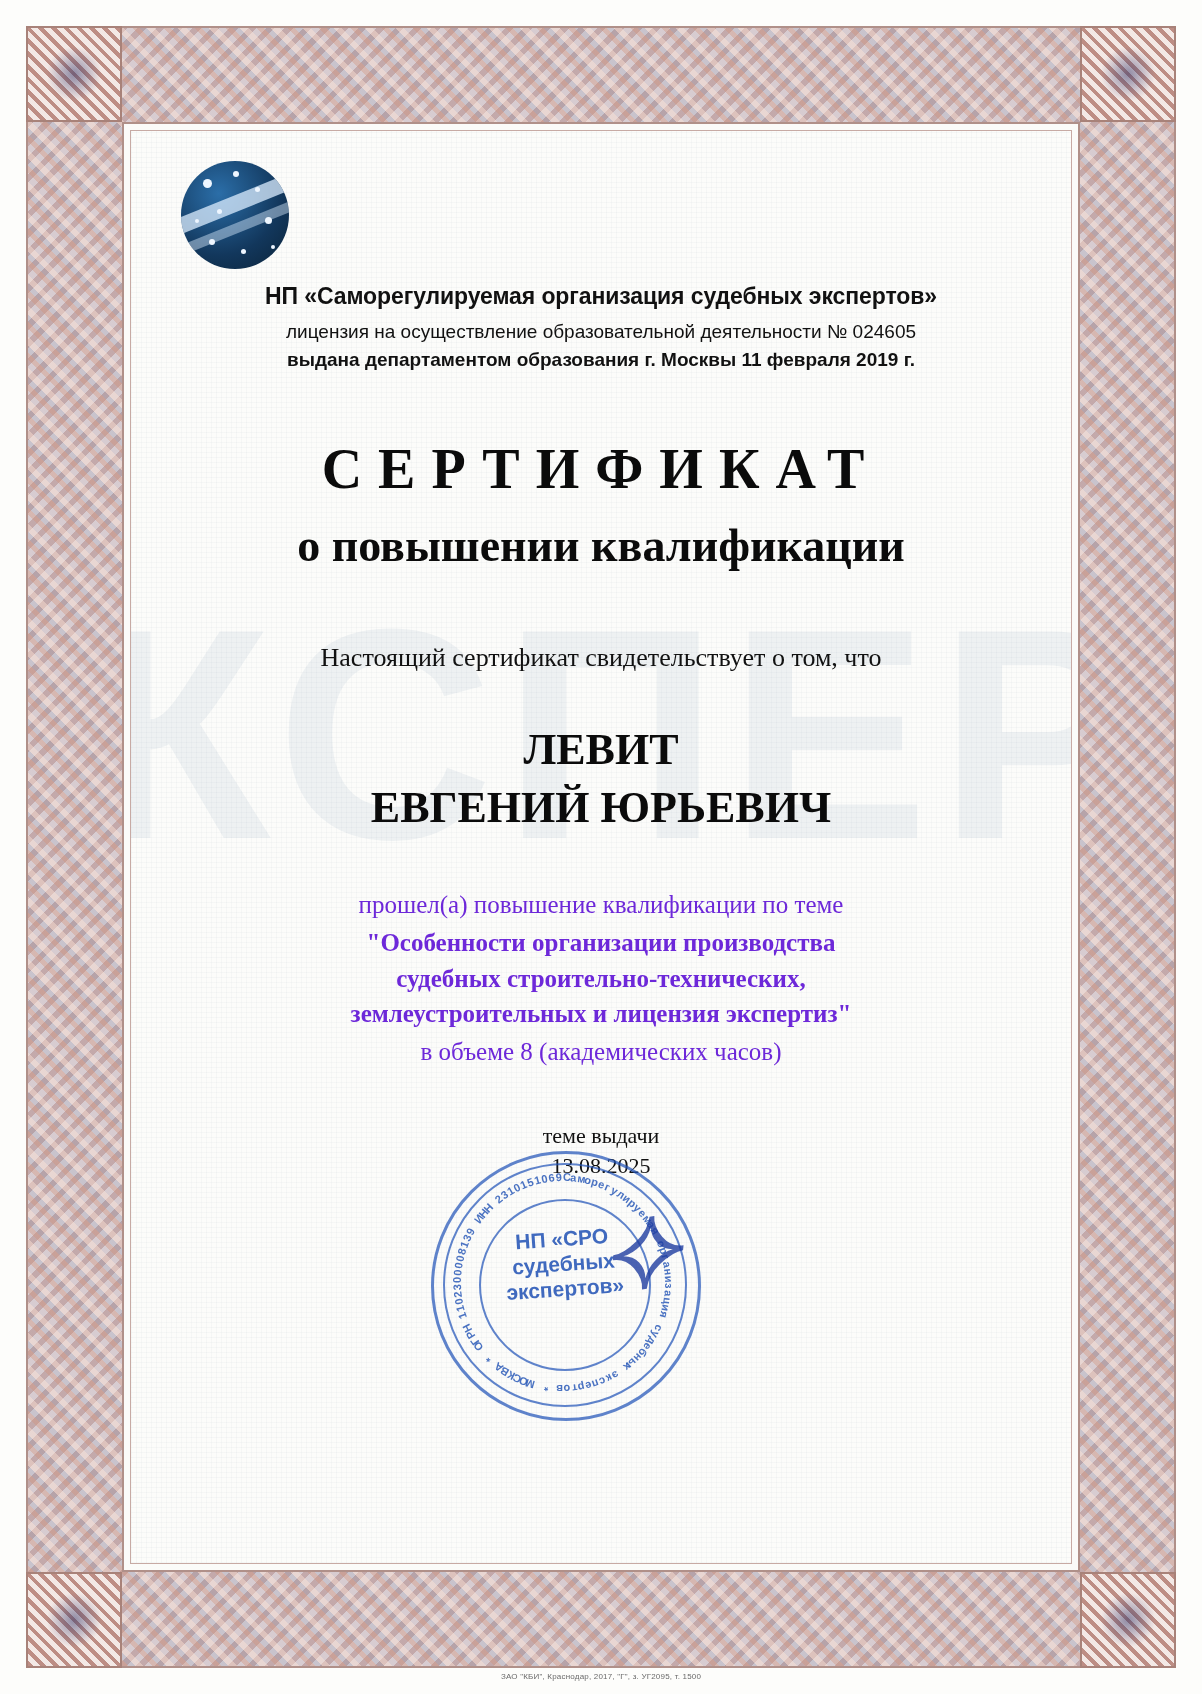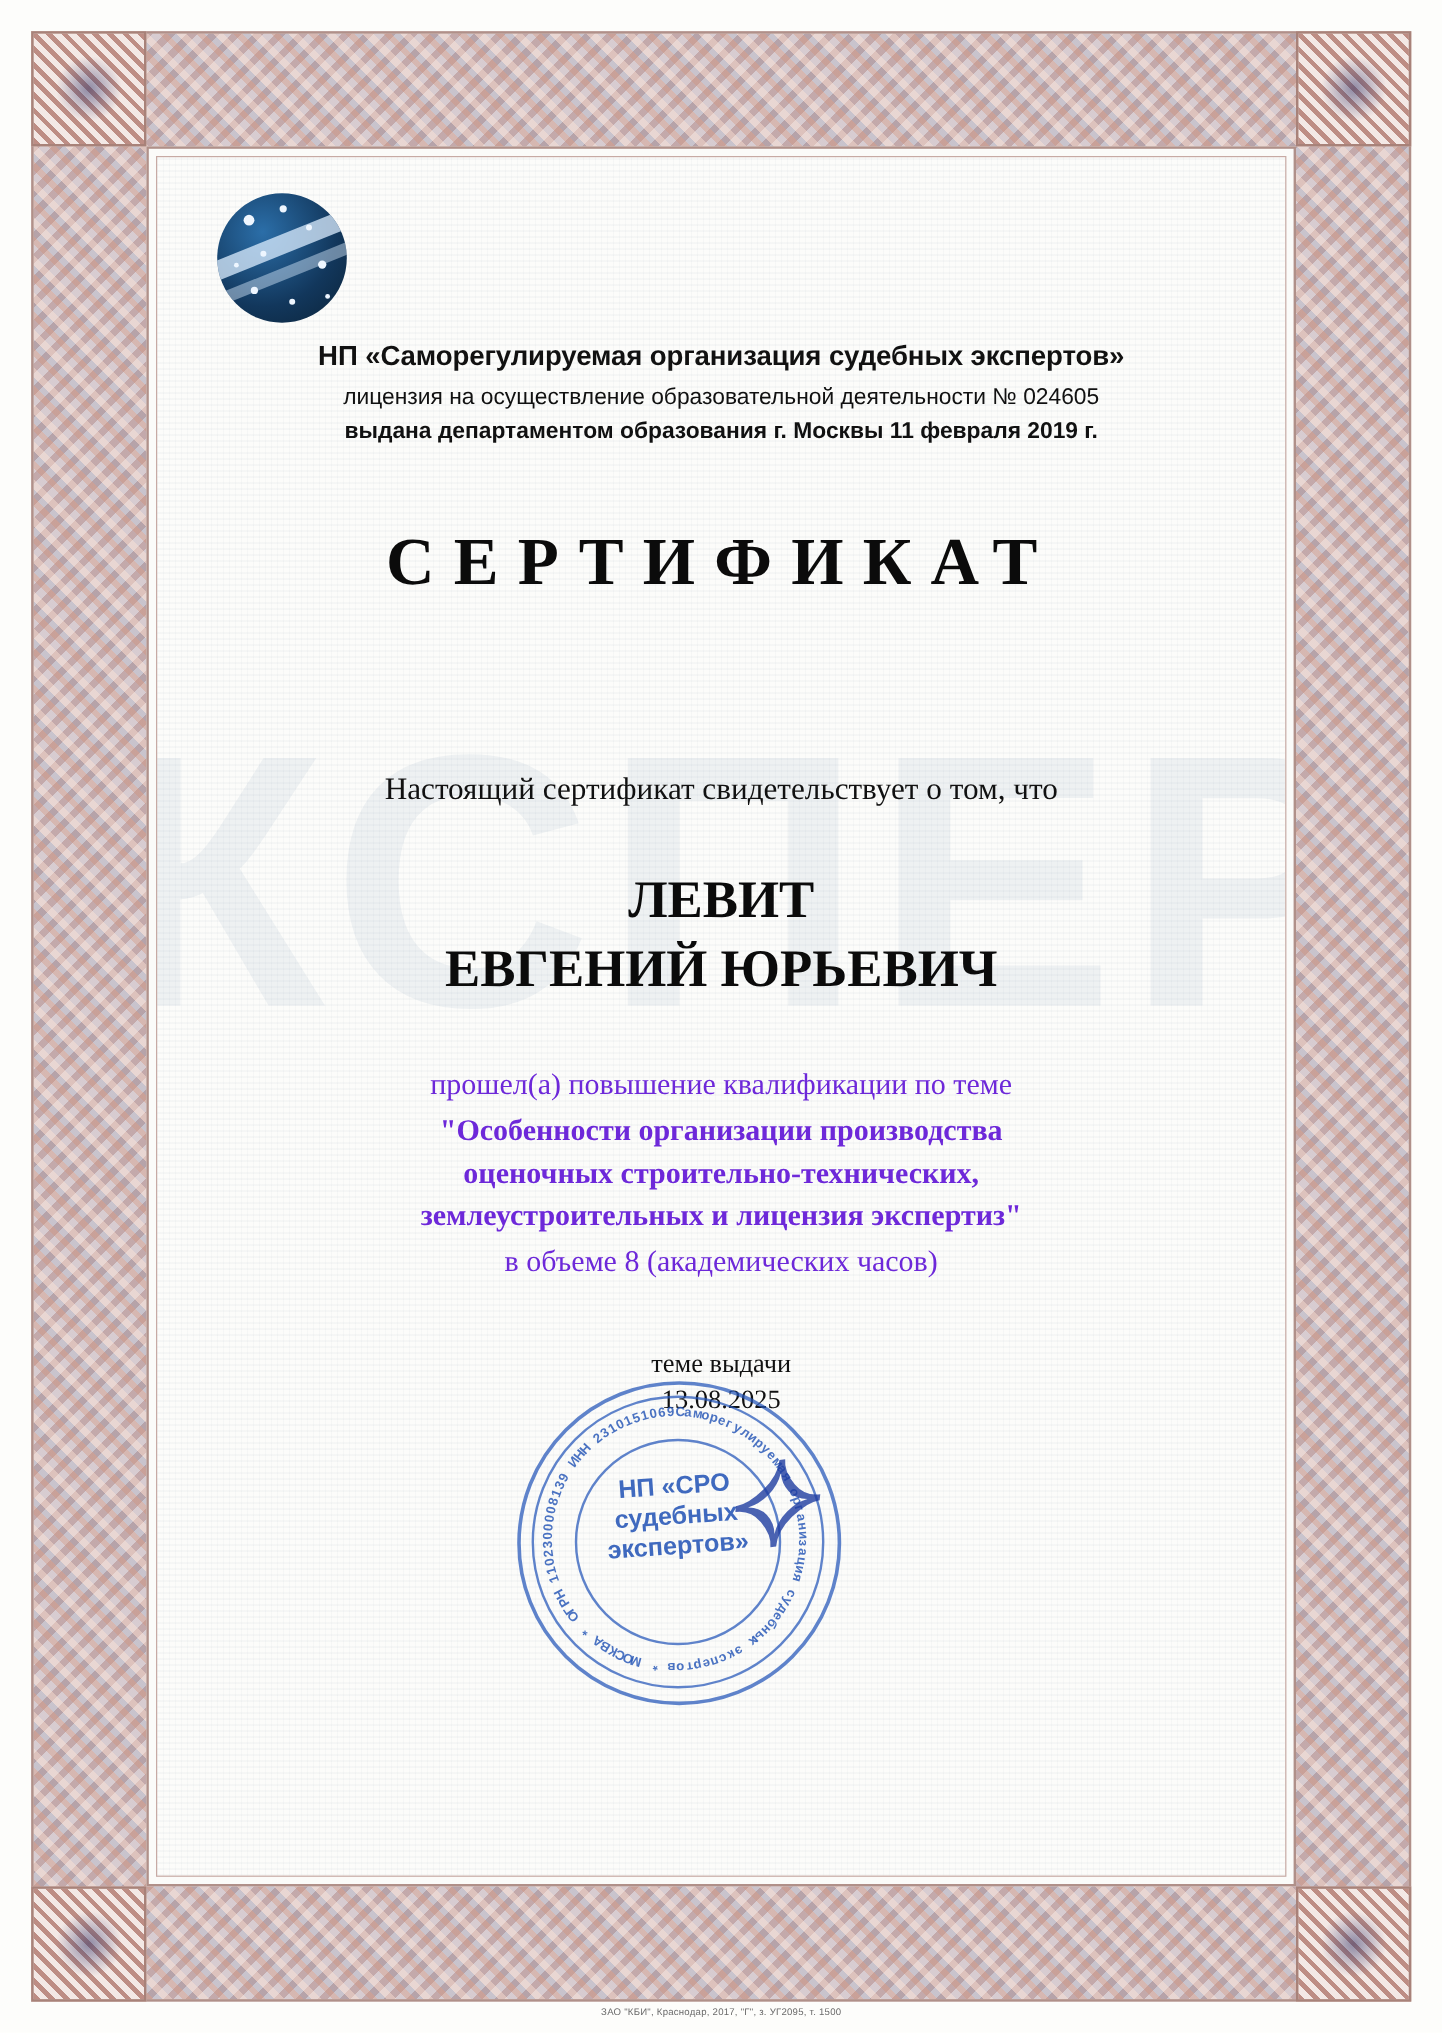--- a/index.html
+++ b/index.html
@@ -357,32 +357,33 @@
       <div class="star" style="left:14px; top:58px; width:4px; height:4px;"></div>
     </div>
 
     <div class="org-block">
       <div class="org-title">НП «Саморегулируемая организация судебных экспертов»</div>
       <div class="org-line">лицензия на осуществление образовательной деятельности № 024605</div>
       <div class="org-line" style="margin-top:2px;font-weight:bold;">выдана департаментом образования г. Москвы 11 февраля 2019 г.</div>
     </div>
 
     <div class="main-title">СЕРТИФИКАТ</div>
+    <div class="sub-title">о повышении квалификации</div>
 
     <div class="attests">Настоящий сертификат свидетельствует о том, что</div>
 
     <div class="holder">
       <div>ЛЕВИТ</div>
       <div>ЕВГЕНИЙ ЮРЬЕВИЧ</div>
     </div>
 
     <div class="program">
       <div class="lead">прошел(а) повышение квалификации по теме</div>
       <div class="theme">"Особенности организации производства</div>
-      <div class="theme">оценочных строительно-технических,</div>
+      <div class="theme">судебных строительно-технических,</div>
       <div class="theme">землеустроительных и лицензия экспертиз"</div>
       <div class="hours">в объеме 8 (академических часов)</div>
     </div>
 
     <div class="issue-date">
       <div>теме выдачи</div>
       <div>13.08.2025</div>
     </div>
 
     <div class="stamp">

